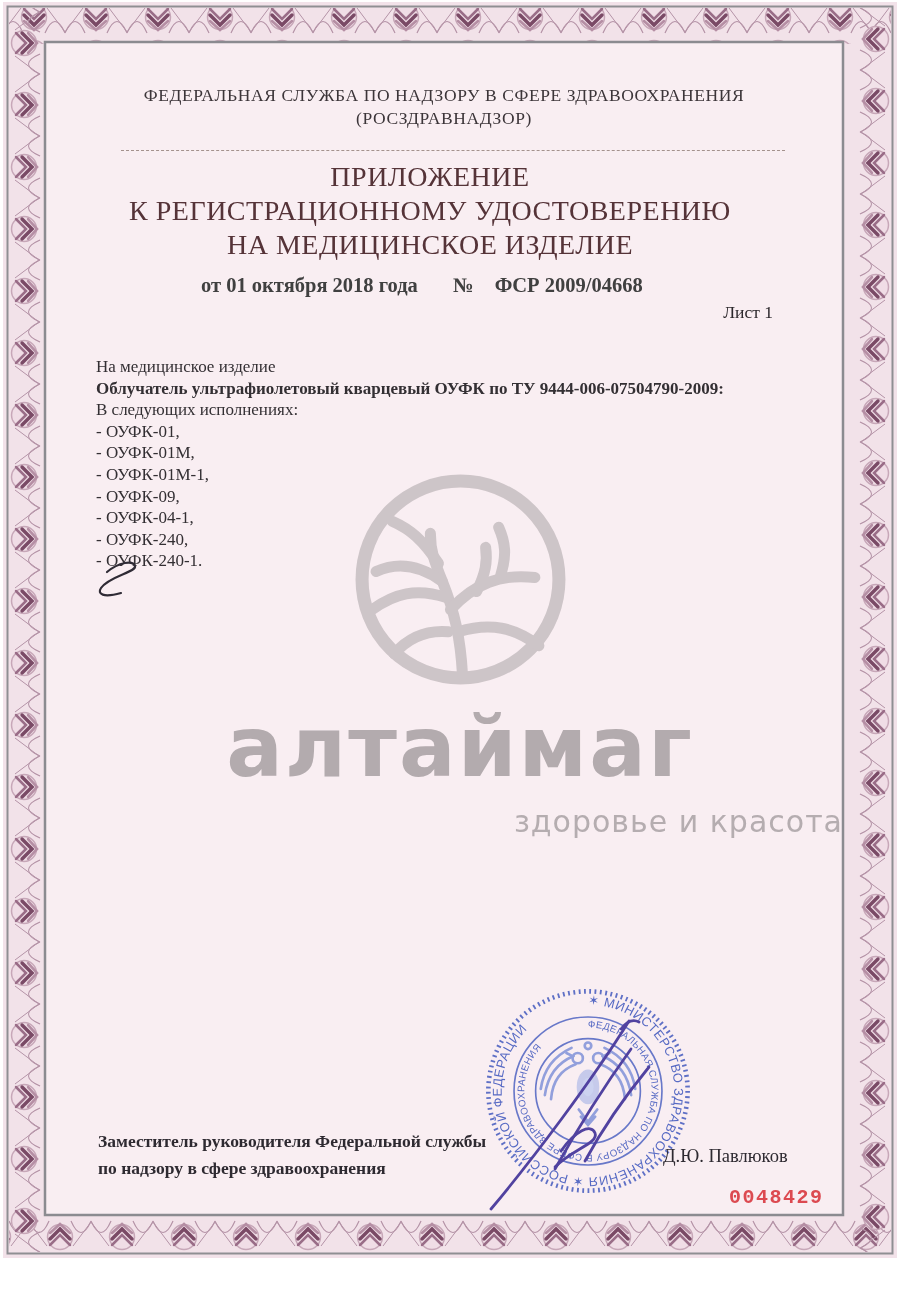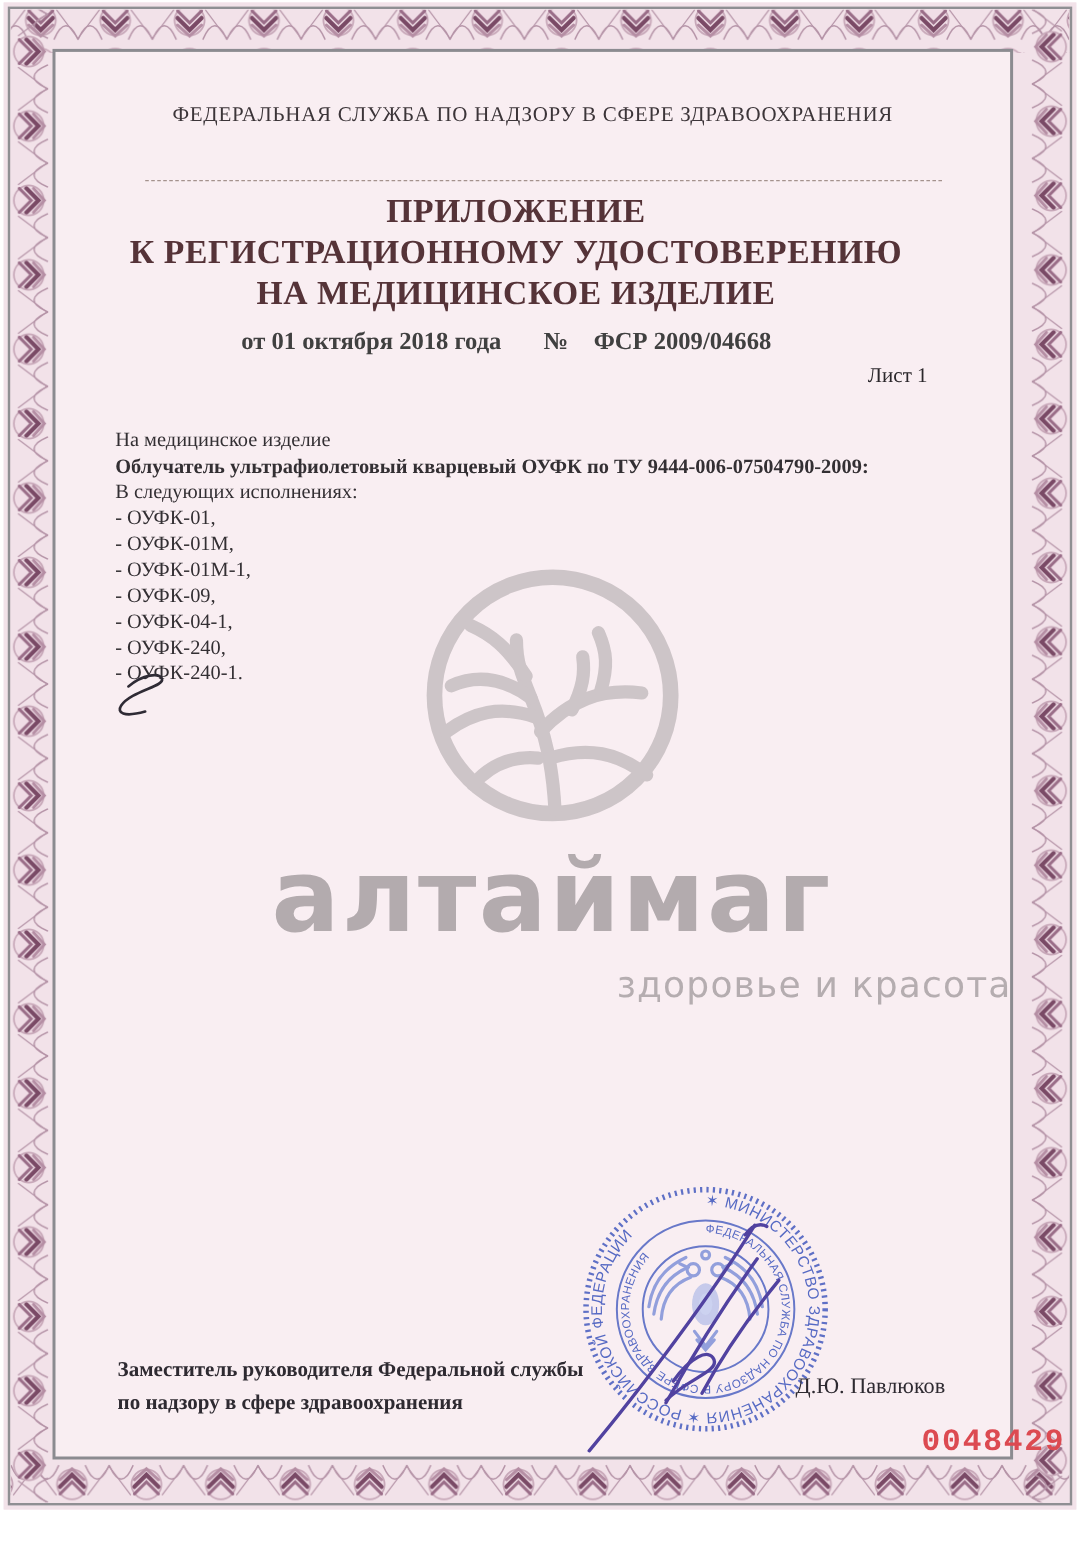--- a/index.html
+++ b/index.html
@@ -8,21 +8,21 @@
   .sheet{position:absolute;left:3px;top:2px;width:894px;height:1256px;
          background:#f3e3ea;}
   .border-svg{position:absolute;left:0;top:0;width:894px;height:1256px;display:block;}
   .layer{position:absolute;left:0;top:0;width:894px;height:1256px;}
 
   .header{position:absolute;left:42px;top:82px;width:798px;text-align:center;
           color:#3c3539;font-size:17.5px;letter-spacing:.6px;line-height:23px;}
   .divider{position:absolute;left:118px;top:148px;width:664px;height:0;
            border-top:1px dashed #96837c;opacity:.85;}
   .doc-title{position:absolute;left:42px;top:158px;width:770px;text-align:center;
-             color:#553338;font-weight:bold;font-size:28px;line-height:34px;letter-spacing:.5px;}
+             color:#553338;font-weight:normal;font-size:28px;line-height:34px;letter-spacing:.5px;}
   .dateline{position:absolute;left:198px;top:272px;color:#404040;
             font-weight:bold;font-size:20.5px;white-space:nowrap;}
   .dateline .nsign{margin-left:30px;}
   .dateline .num{margin-left:16px;}
   .sheet-label{position:absolute;left:660px;top:300px;width:110px;text-align:right;
                color:#2b272b;font-size:17.5px;}
 
   .body-block{position:absolute;left:93px;top:354px;width:720px;color:#332f33;
               font-size:17px;line-height:21.6px;}
   .body-block .bold{font-weight:bold;}
@@ -38,21 +38,21 @@
   .stamp{position:absolute;left:472px;top:976px;opacity:.92;}
   .ink{position:absolute;left:430px;top:985px;}
   .squiggle{position:absolute;left:86px;top:556px;}
 
   .sig-post{position:absolute;left:95px;top:1126px;color:#2e2a31;font-weight:bold;
             font-size:17.5px;line-height:27px;}
   .sig-name{position:absolute;left:660px;top:1144px;color:#2e2a31;font-weight:normal;
             font-size:18.5px;}
   .serial{position:absolute;left:726px;top:1184px;color:#dc4a51;
           font-family:"Liberation Mono","DejaVu Sans Mono",monospace;
-          font-weight:bold;font-size:26px;letter-spacing:1.5px;margin-left:39px;}
+          font-weight:bold;font-size:20px;letter-spacing:1.5px;}
 </style>
 </head>
 <body>
 
 <div class="sheet">
 
   <svg class="border-svg" viewBox="0 0 894 1256">
     <defs>
       <pattern id="bpat" width="62" height="36" patternUnits="userSpaceOnUse">
         <path d="M42 31 Q52 8 62 31 M0 31 Q10 8 20 31" fill="none" stroke="#b492a6" stroke-width="1.2"></path>
@@ -92,20 +92,21 @@
         <path d="M126,122 C135,104 137,92 135,78"></path>
         <path d="M98,162 C76,160 58,168 44,184"></path>
         <path d="M108,162 C140,152 164,158 188,176"></path>
       </g>
     </svg>
     <div class="wm-brand">алтаймаг</div>
     <div class="wm-tagline">здоровье и красота</div>
 
     <div class="header">
       <div>ФЕДЕРАЛЬНАЯ СЛУЖБА ПО НАДЗОРУ В СФЕРЕ ЗДРАВООХРАНЕНИЯ</div>
+      <div>(РОСЗДРАВНАДЗОР)</div>
     </div>
     <div class="divider"></div>
 
     <div class="doc-title">
       <div>ПРИЛОЖЕНИЕ</div>
       <div>К РЕГИСТРАЦИОННОМУ УДОСТОВЕРЕНИЮ</div>
       <div>НА МЕДИЦИНСКОЕ ИЗДЕЛИЕ</div>
     </div>
 
     <div class="dateline">

